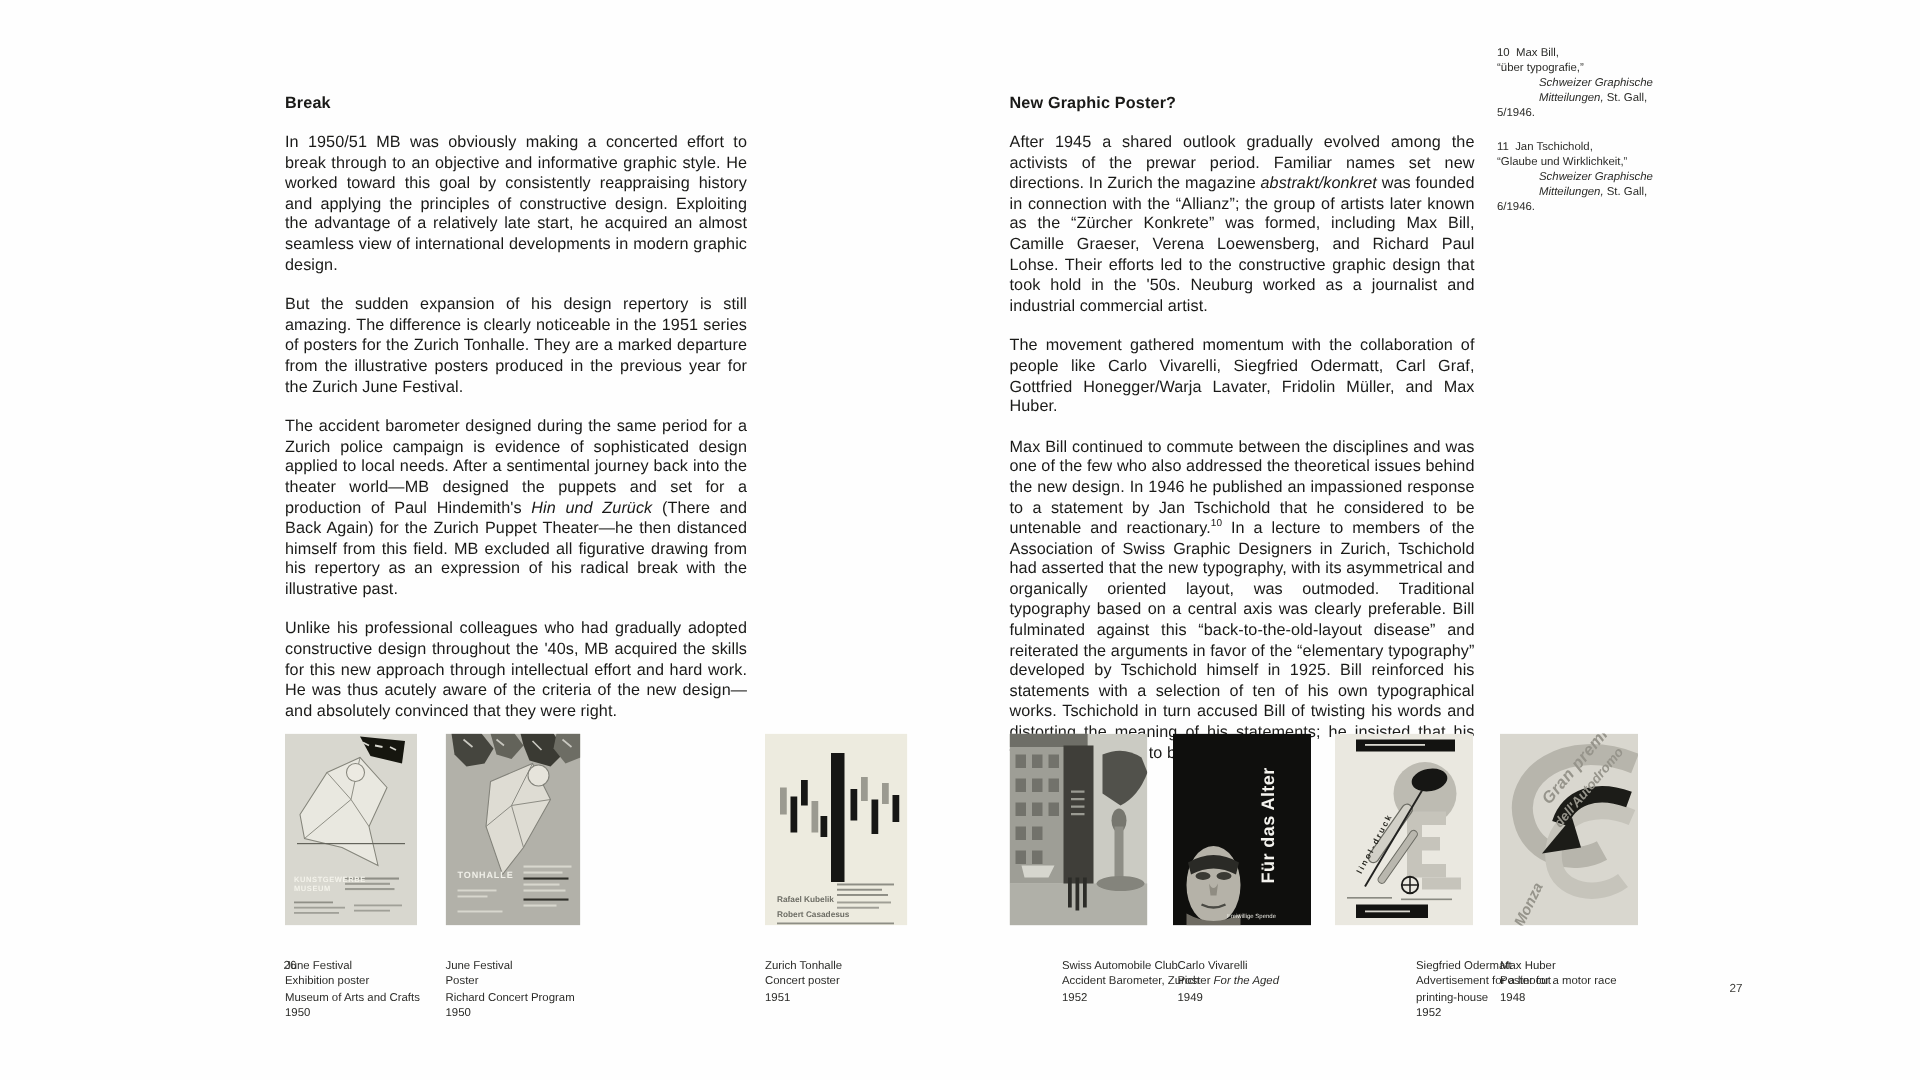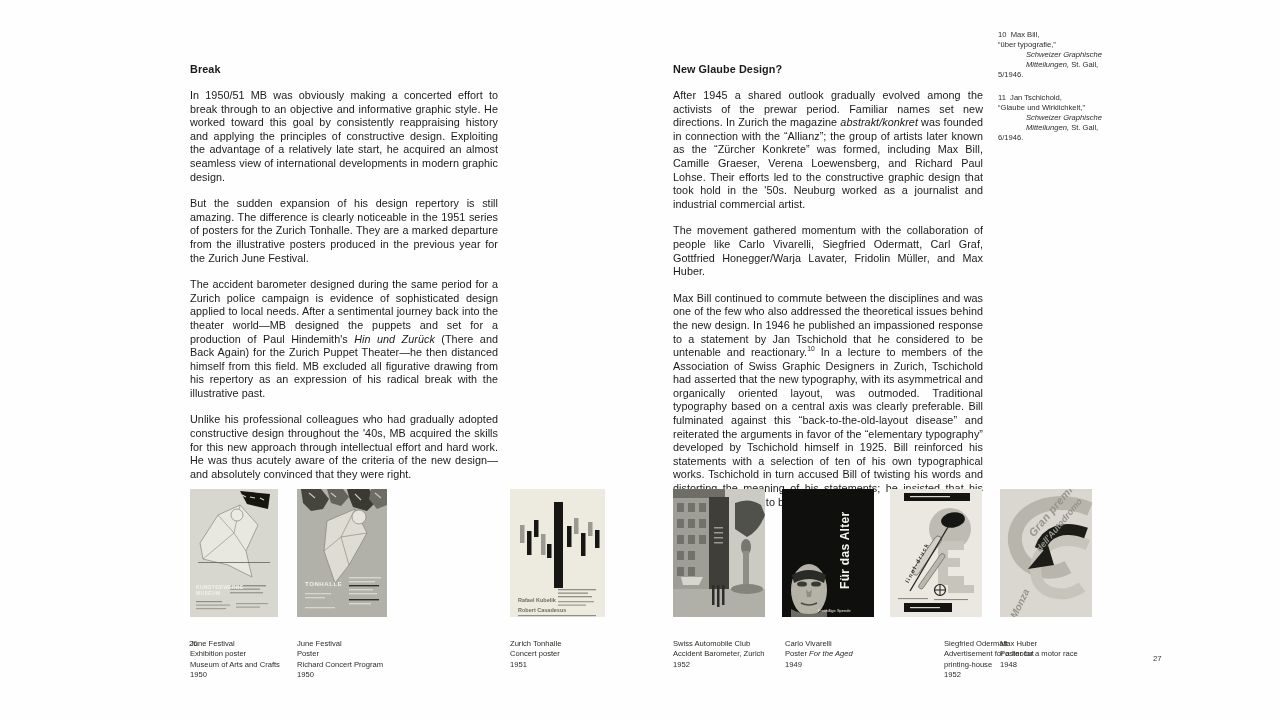--- a/index.html
+++ b/index.html
@@ -64,21 +64,21 @@
 
 <div class="col col-left">
   <h2 class="heading">Break</h2>
   <p class="body"><span>In 1950/51 MB was obviously making a concerted effort to break through to an objective and informative graphic style. He worked toward this goal by consistently reappraising history and applying the principles of constructive design. Exploiting the advantage of a relatively late start, he acquired an almost seamless view of international developments in modern graphic design.</span></p>
   <p class="body"><span>But the sudden expansion of his design repertory is still amazing. The difference is clearly noticeable in the 1951 series of posters for the Zurich Tonhalle. They are a marked departure from the illustrative posters produced in the previous year for the Zurich June Festival.</span></p>
   <p class="body"><span>The accident barometer designed during the same period for a Zurich police campaign is evidence of sophisticated design applied to local needs. After a sentimental journey back into the theater world—MB designed the puppets and set for a production of Paul Hindemith's </span><span class="it">Hin und Zurück</span><span> (There and Back Again) for the Zurich Puppet Theater—he then distanced himself from this field. MB excluded all figurative drawing from his repertory as an expression of his radical break with the illustrative past.</span></p>
   <p class="body"><span>Unlike his professional colleagues who had gradually adopted constructive design throughout the '40s, MB acquired the skills for this new approach through intellectual effort and hard work. He was thus acutely aware of the criteria of the new design—and absolutely convinced that they were right.</span></p>
 </div>
 
 <div class="col col-right">
-  <h2 class="heading">New Glaube Design?</h2>
+  <h2 class="heading">New Graphic Poster?</h2>
   <p class="body"><span>After 1945 a shared outlook gradually evolved among the activists of the prewar period. Familiar names set new directions. In Zurich the magazine </span><span class="it">abstrakt/konkret</span><span> was founded in connection with the “Allianz”; the group of artists later known as the “Zürcher Konkrete” was formed, including Max Bill, Camille Graeser, Verena Loewensberg, and Richard Paul Lohse. Their efforts led to the constructive graphic design that took hold in the '50s. Neuburg worked as a journalist and industrial commercial artist.</span></p>
   <p class="body"><span>The movement gathered momentum with the collaboration of people like Carlo Vivarelli, Siegfried Odermatt, Carl Graf, Gottfried Honegger/Warja Lavater, Fridolin Müller, and Max Huber.</span></p>
   <p class="body"><span>Max Bill continued to commute between the disciplines and was one of the few who also addressed the theoretical issues behind the new design. In 1946 he published an impassioned response to a statement by Jan Tschichold that he considered to be untenable and reactionary.</span><sup>10</sup><span> In a lecture to members of the Association of Swiss Graphic Designers in Zurich, Tschichold had asserted that the new typography, with its asymmetrical and organically oriented layout, was outmoded. Traditional typography based on a central axis was clearly preferable. Bill fulminated against this “back-to-the-old-layout disease” and reiterated the arguments in favor of the “elementary typography” developed by Tschichold himself in 1925. Bill reinforced his statements with a selection of ten of his own typographical works. Tschichold in turn accused Bill of twisting his words and distorting the meaning of his statements; he insisted that his thesis applied only to book design.</span><sup>11</sup></p>
 </div>
 
 <div class="footnotes">
   <p class="fn"><span>10&nbsp; Max Bill,</span><br><span>“über typografie,”</span><br><span class="it">Schweizer Graphische</span><br><span class="it">Mitteilungen,</span><span> St. Gall,</span><br><span>5/1946.</span></p>
   <p class="fn"><span>11&nbsp; Jan Tschichold,</span><br><span>“Glaube und Wirklichkeit,”</span><br><span class="it">Schweizer Graphische</span><br><span class="it">Mitteilungen,</span><span> St. Gall,</span><br><span>6/1946.</span></p>
 </div>
 
@@ -246,16 +246,16 @@
     <polygon points="28,80 48,56 54,76" fill="#1c1c18"></polygon>
   </svg>
   <div class="ov p7-gran">Gran premio</div>
   <div class="ov p7-auto">dell'Autodromo</div>
   <div class="ov p7-monza">Monza</div>
 </figure>
 
 <div class="caption" style="left:190px"><span>June Festival</span><br><span>Exhibition poster</span><br><span>Museum of Arts and Crafts</span><br><span>1950</span></div>
 <div class="caption" style="left:297px"><span>June Festival</span><br><span>Poster</span><br><span>Richard Concert Program</span><br><span>1950</span></div>
 <div class="caption" style="left:510px"><span>Zurich Tonhalle</span><br><span>Concert poster</span><br><span>1951</span></div>
-<div class="caption" style="left:673px"><span>Swiss Automobile Club</span><br><span>Accident Barometer, Zurich</span><br><span>1952</span></div>
+<div class="caption" style="left:708px"><span>Swiss Automobile Club</span><br><span>Accident Barometer, Zurich</span><br><span>1952</span></div>
 <div class="caption" style="left:785px"><span>Carlo Vivarelli</span><br><span>Poster </span><span class="it">For the Aged</span><br><span>1949</span></div>
 <div class="caption" style="left:944px"><span>Siegfried Odermatt</span><br><span>Advertisement for a linocut</span><br><span>printing-house</span><br><span>1952</span></div>
 <div class="caption" style="left:1000px"><span>Max Huber</span><br><span>Poster for a motor race</span><br><span>1948</span></div>
 
 </body></html>

